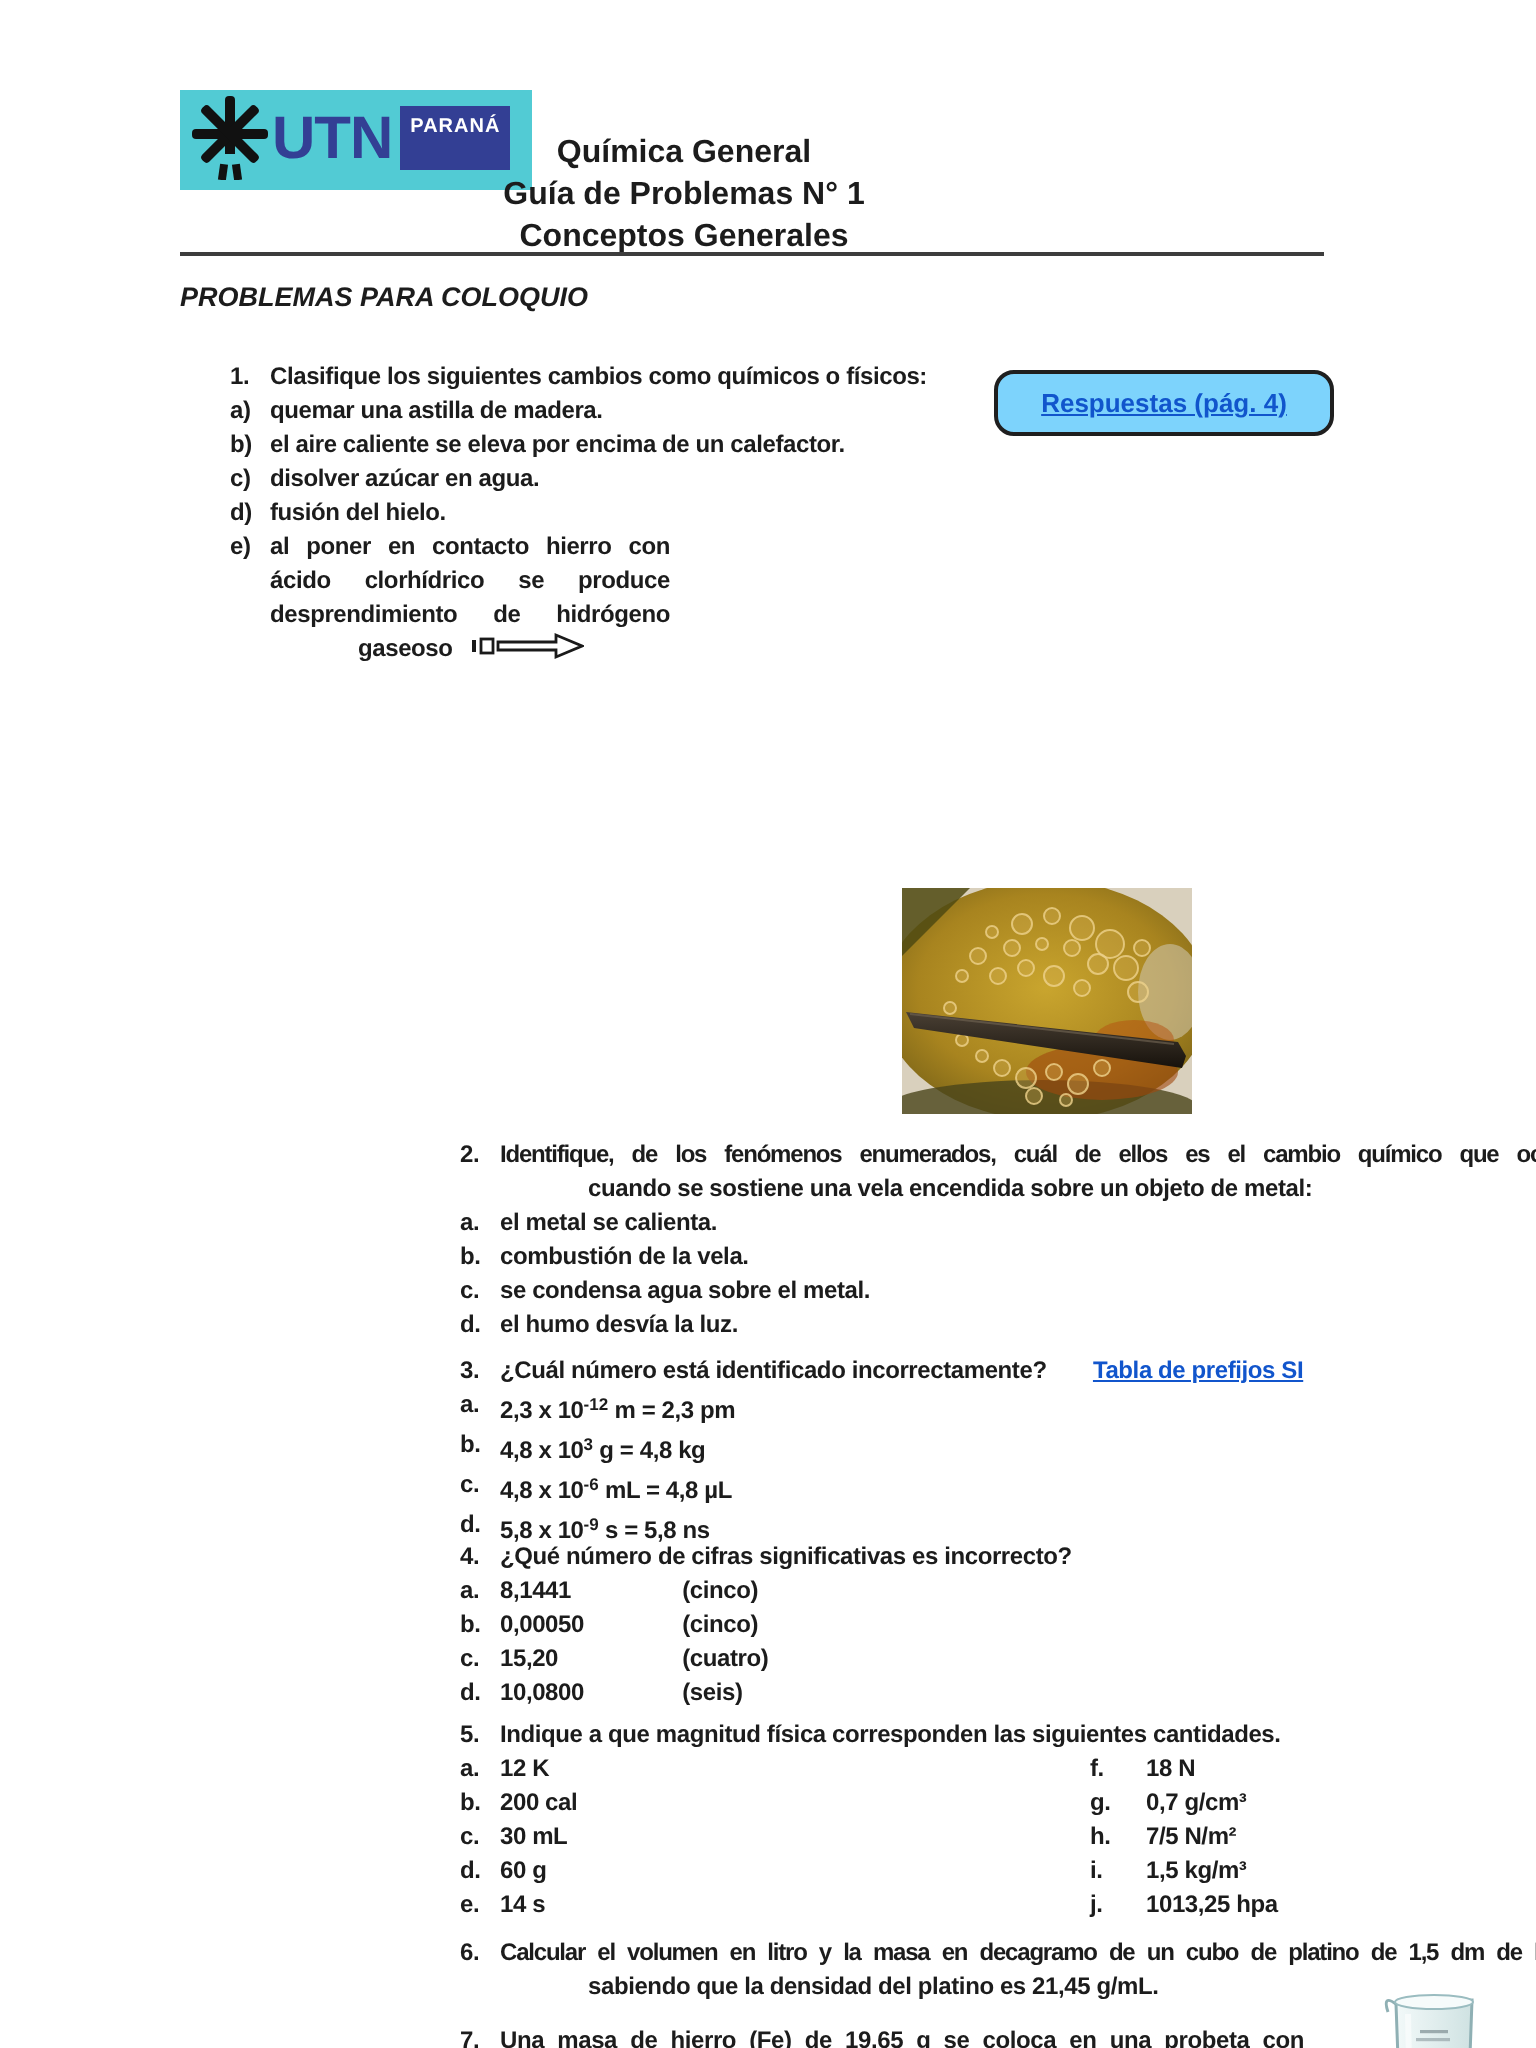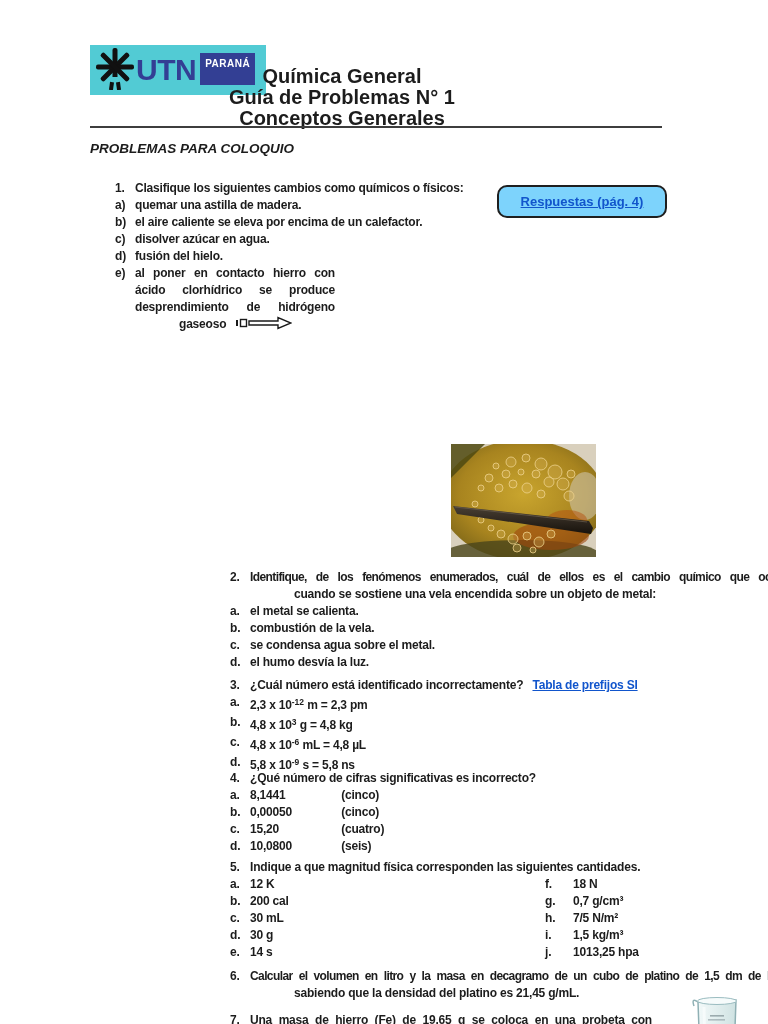--- a/index.html
+++ b/index.html
@@ -9,21 +9,21 @@
     color:#1c1c1c; font-size:12px; line-height:17px; letter-spacing:-0.2px;
     overflow:hidden;
   }
   
   .logo { position:absolute; left:90px; top:45px; width:176px; height:50px;
           background:#52cbd4; display:flex; align-items:center; padding:0 6px; box-sizing:border-box; }
   .logo-utn { color:#333f94; font-size:30px; letter-spacing:-0.5px; line-height:30px; margin-left:2px; }
   .logo-badge { background:#333f94; color:#ffffff; font-size:10px; letter-spacing:0.5px;
                 padding:2px 5px 13px; margin-left:4px; align-self:flex-start; margin-top:8px; }
   .titles { position:absolute; top:66px; left:0; width:684px; text-align:center;
-            font-size:20px; line-height:21px; letter-spacing:0; }
+            font-size:16px; line-height:21px; letter-spacing:0; }
   .rule { position:absolute; top:126px; left:90px; width:572px; height:2px; background:#3d3d3d; }
   .section-heading { position:absolute; top:140px; left:90px; font-size:13.5px; letter-spacing:0;font-style:italic; }
 
   
   .answers { position:absolute; left:497px; top:185px; width:166px; height:29px;
              border:2px solid #1f1f1f; border-radius:10px; background:#7dd3fc;
              display:flex; align-items:center; justify-content:center; }
   .link { color:#1155cc; text-decoration:underline; cursor:pointer; }
   .answers .link { font-size:13px; letter-spacing:0; }
 
@@ -201,21 +201,21 @@
         <span class="lbl">d.</span>
         <span>el humo desvía la luz.</span>
       </div>
     </div>
   </div>
 
   <div class="prob" style="top:497px">
     <span class="pnum">3.</span>
     <div class="ptitle">
       <span>¿Cuál número está identificado incorrectamente?</span>
-      <span class="link" style="margin-left:6px">Tabla de prefijos SI</span>
+      <span class="link" style="margin-left:20px">Tabla de prefijos SI</span>
     </div>
     <div class="pbody">
       <div class="row">
         <span class="lbl">a.</span>
         <span><span>2,3 x 10</span><sup class="e">-12</sup><span> m = 2,3 pm</span></span>
       </div>
       <div class="row">
         <span class="lbl">b.</span>
         <span><span>4,8 x 10</span><sup class="e">3</sup><span> g = 4,8 kg</span></span>
       </div>
@@ -268,21 +268,21 @@
       <div class="row">
         <span class="lbl">b.</span>
         <span>200 cal</span>
       </div>
       <div class="row">
         <span class="lbl">c.</span>
         <span>30 mL</span>
       </div>
       <div class="row">
         <span class="lbl">d.</span>
-        <span>30 g</span>
+        <span>60 g</span>
       </div>
       <div class="row">
         <span class="lbl">e.</span>
         <span>14 s</span>
       </div>
     </div>
     <div class="rightcol">
       <div class="row">
         <span class="lbl">f.</span>
         <span>18 N</span>

